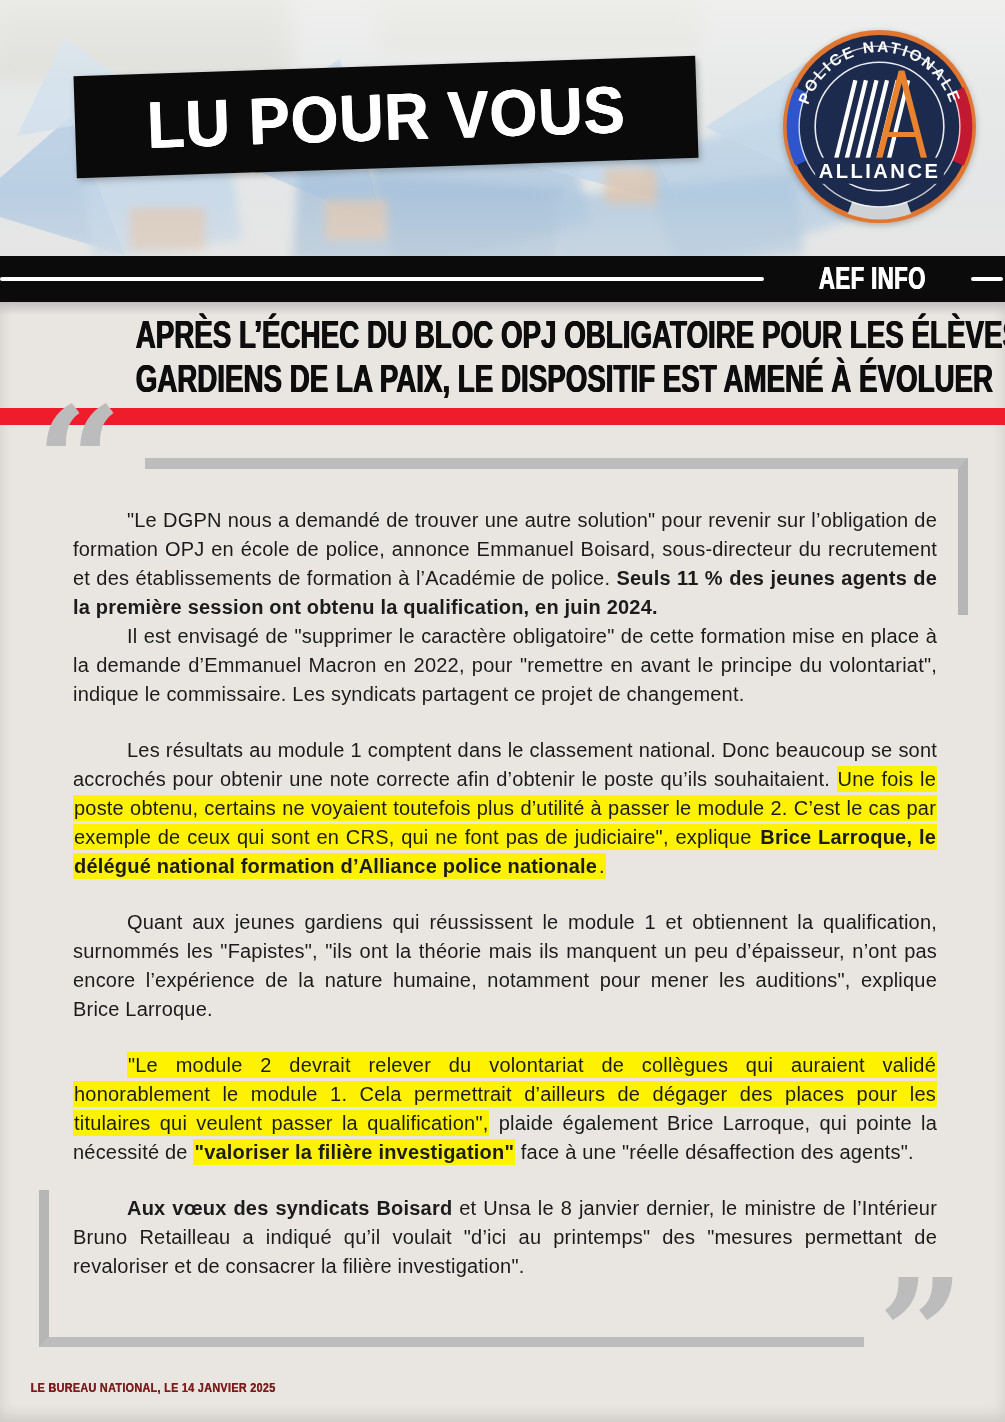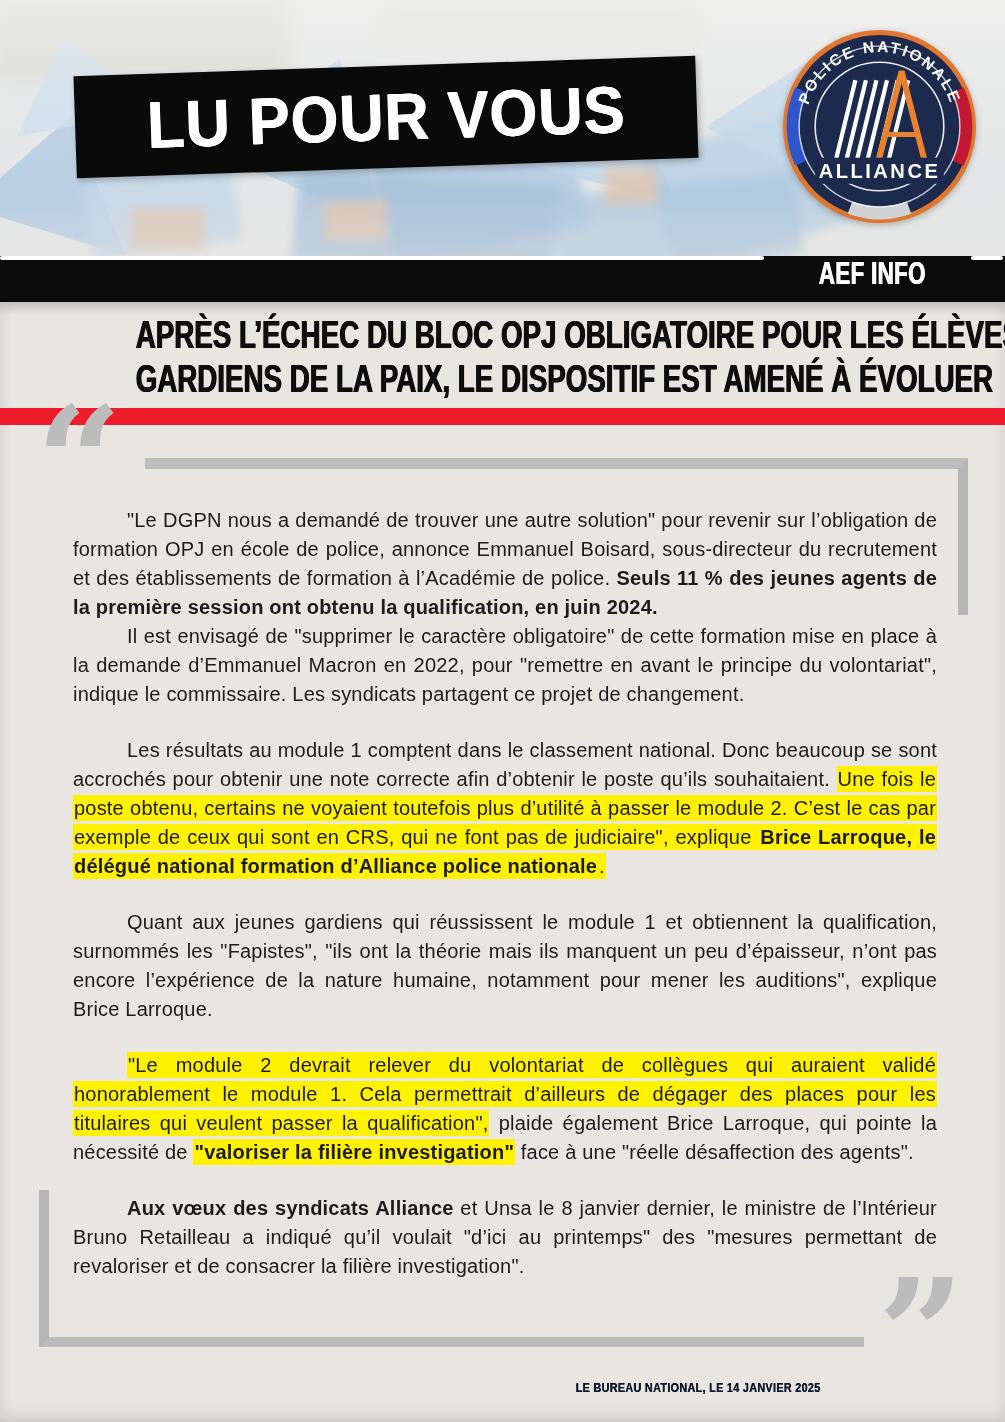--- a/index.html
+++ b/index.html
@@ -27,21 +27,21 @@
   }
   .title-box span{
     color:#fff;font-weight:700;font-size:66px;letter-spacing:1px;white-space:nowrap;
     transform:scaleX(.93);text-shadow:.5px 0 currentColor,-.5px 0 currentColor;
   }
   .logo{position:absolute;left:779px;top:26px;width:201px;height:201px;filter:drop-shadow(0 2px 3px rgba(0,0,0,.25));}
 
   
   .info-bar{
     position:absolute;left:0;top:256px;width:1005px;height:46px;background:#0b0b0b;
-    display:flex;
+    display:flex;align-items:center;
   }
   .info-bar::after{content:"";position:absolute;left:0;right:0;top:46px;height:13px;
     background:linear-gradient(#c2c0bd,rgba(233,230,226,0));}
   .rule{height:4px;background:#fff;border-radius:2px;}
   .rule.left{flex:1;margin-right:34px;}
   .rule.right{width:32px;margin-left:24px;margin-right:2px;}
   .info-label{
     color:#fff;font-weight:700;font-size:31px;letter-spacing:.5px;white-space:nowrap;
     transform:scaleX(.72);text-shadow:.5px 0 currentColor,-.5px 0 currentColor;
   }
@@ -74,21 +74,21 @@
   .article{
     position:absolute;left:73px;top:506px;width:864px;
     font-size:20px;line-height:29px;color:#1b1b1b;text-align:justify;letter-spacing:.2px;
   }
   .article p{margin:0 0 27px;text-indent:54px;}
   .article p:first-child{margin-bottom:0;}
   .b{font-weight:700;}
   .hl{background:#fff200;padding:2px 1px;box-decoration-break:clone;-webkit-box-decoration-break:clone;}
 
   
-  .footer{position:absolute;left:0;top:1378px;width:851px;text-align:right;color:#0f172a;}
+  .footer{position:absolute;left:0;top:1378px;width:851px;text-align:left;color:#7f1d1d;}
   .footer span{
     display:inline-block;font-weight:700;font-size:13.5px;letter-spacing:.4px;white-space:nowrap;
     transform:scaleX(.8);text-shadow:.4px 0 currentColor;
   }
 </style>
 </head>
 <body>
 
 <div class="page">
 
@@ -162,20 +162,20 @@
   <div class="frame-top"></div>
   <div class="frame-bottom"></div>
   <div class="quote-glyph close-quote">”</div>
 
   <article class="article" id="article-body">
       <p><span>"Le DGPN nous a demandé de trouver une autre solution" pour revenir sur l’obligation de formation OPJ en école de police, annonce Emmanuel Boisard, sous-directeur du recrutement et des établissements de formation à l’Académie de police. </span><span class="b">Seuls 11 % des jeunes agents de la première session ont obtenu la qualification, en juin 2024.</span></p>
       <p><span>Il est envisagé de "supprimer le caractère obligatoire" de cette formation mise en place à la demande d’Emmanuel Macron en 2022, pour "remettre en avant le principe du volontariat", indique le commissaire. Les syndicats partagent ce projet de changement.</span></p>
       <p><span>Les résultats au module 1 comptent dans le classement national. Donc beaucoup se sont accrochés pour obtenir une note correcte afin d’obtenir le poste qu’ils souhaitaient. </span><span class="hl">Une fois le poste obtenu, certains ne voyaient toutefois plus d’utilité à passer le module 2. C’est le cas par exemple de ceux qui sont en CRS, qui ne font pas de judiciaire", explique </span><span class="b hl">Brice Larroque, le délégué national formation d’Alliance police nationale</span><span class="hl">.</span></p>
       <p><span>Quant aux jeunes gardiens qui réussissent le module 1 et obtiennent la qualification, surnommés les "Fapistes", "ils ont la théorie mais ils manquent un peu d’épaisseur, n’ont pas encore l’expérience de la nature humaine, notamment pour mener les auditions", explique Brice Larroque.</span></p>
       <p><span class="hl">"Le module 2 devrait relever du volontariat de collègues qui auraient validé honorablement le module 1. Cela permettrait d’ailleurs de dégager des places pour les titulaires qui veulent passer la qualification",</span><span> plaide également Brice Larroque, qui pointe la nécessité de </span><span class="b hl">"valoriser la filière investigation"</span><span> face à une "réelle désaffection des agents".</span></p>
-      <p><span class="b">Aux vœux des syndicats Alliance</span><span> et Unsa le 8 janvier dernier, le ministre de l’Intérieur Bruno Retailleau a indiqué qu’il voulait "d’ici au printemps" des "mesures permettant de revaloriser et de consacrer la filière investigation".</span></p>
+      <p><span class="b">Aux vœux des syndicats Boisard</span><span> et Unsa le 8 janvier dernier, le ministre de l’Intérieur Bruno Retailleau a indiqué qu’il voulait "d’ici au printemps" des "mesures permettant de revaloriser et de consacrer la filière investigation".</span></p>
     </article>
 
   <footer class="footer">
     <span>LE BUREAU NATIONAL, LE 14 JANVIER 2025</span>
   </footer>
 
 </div>
 
 </body></html>

